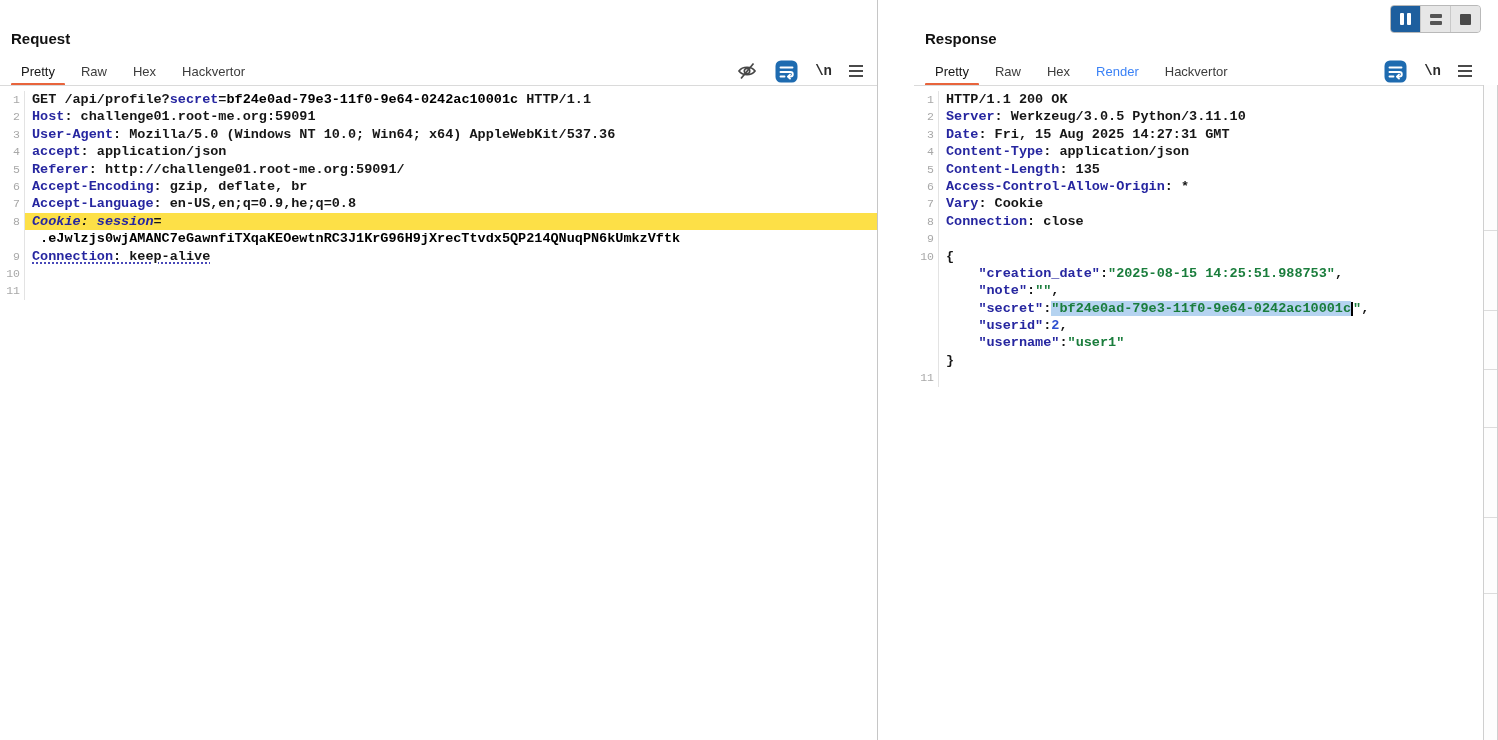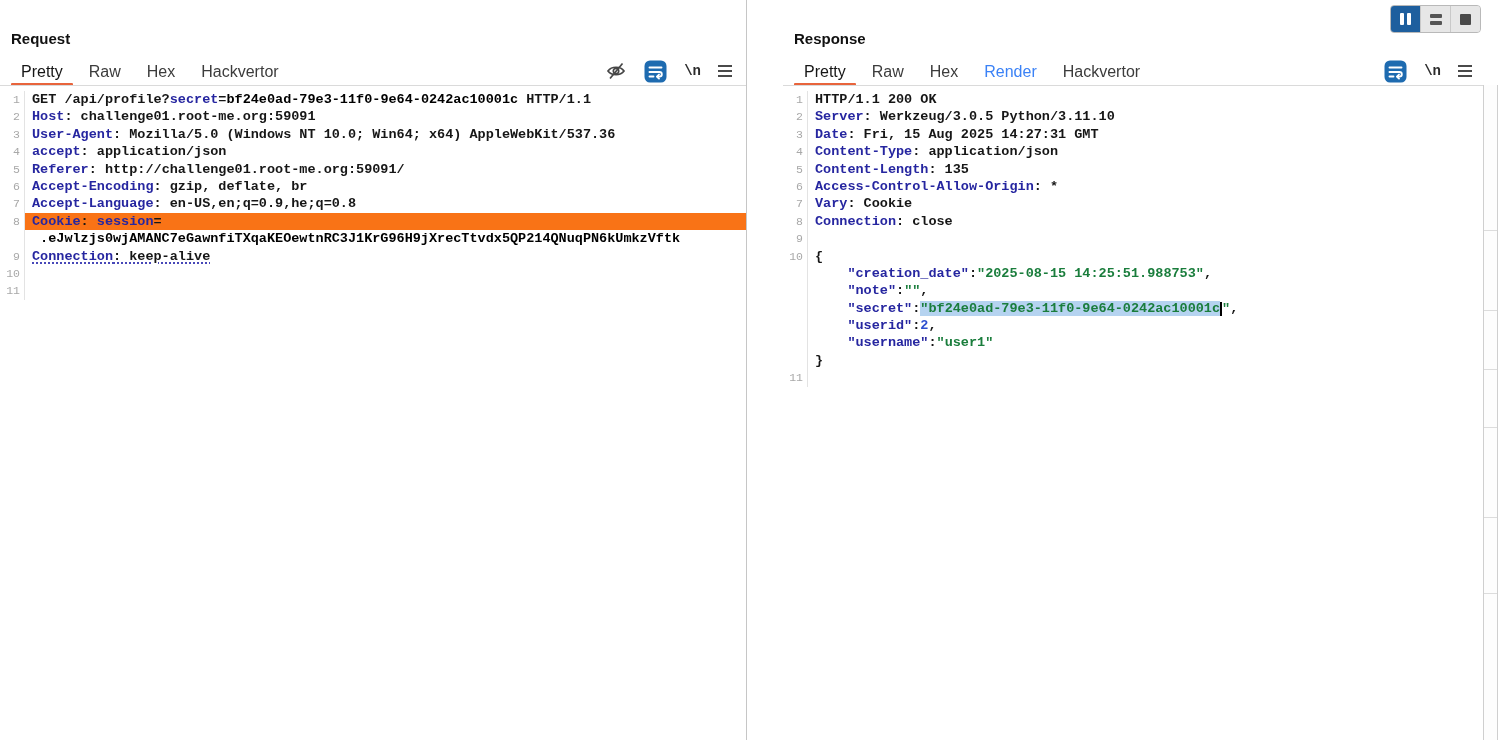--- a/index.html
+++ b/index.html
@@ -1,41 +1,41 @@
 <!DOCTYPE html>
 <html><head>
 <meta charset="utf-8">
 <style>
   html,body{margin:0;padding:0;background:#ffffff;width:1498px;height:740px;overflow:hidden;
     font-family:"Liberation Sans",sans-serif;-webkit-font-smoothing:antialiased;}
   .workspace{display:flex;width:1498px;height:740px;position:relative;}
   .panel{position:relative;height:740px;background:#fff;}
-  .panel.request{width:747px;border-right:1px solid #c6c6c6;box-sizing:border-box;}
+  .panel.request{width:878px;border-right:1px solid #c6c6c6;box-sizing:border-box;}
   .panel.response{flex:1;margin-left:36px;}
   .panel-title{position:absolute;top:30px;left:11px;font-size:15px;font-weight:bold;color:#111;}
   .tabs{position:absolute;top:58px;left:8px;height:27px;display:flex;align-items:center;}
-  .tab{padding:0 13px;font-size:16px;color:#3c3c3c;height:27px;display:flex;align-items:center;position:relative;cursor:default;}
+  .tab{padding:0 13px;font-size:13px;color:#3c3c3c;height:27px;display:flex;align-items:center;position:relative;cursor:default;}
   .tab.selected{color:#161616;}
   .tab.selected::after{content:"";position:absolute;left:3px;right:3px;bottom:-1px;height:3px;background:#e8643c;border-radius:1px;}
   .tab.disabled{color:#3b82f6;}
   .tabs-sep{position:absolute;top:85px;left:0;right:0;height:1px;background:#dadada;}
   .toolbar{position:absolute;top:57px;height:28px;display:flex;align-items:center;gap:17px;}
   .toolbar .tool{display:flex;align-items:center;justify-content:center;cursor:pointer;}
   .nl-glyph{font-family:"Liberation Mono","DejaVu Sans Mono",monospace;font-size:14px;font-weight:bold;color:#2b2b2b;}
   .burger{display:flex;flex-direction:column;gap:3px;}
   .burger i{display:block;width:14px;height:2px;background:#4a4a4a;}
   
   .editor{position:absolute;top:86px;left:0;right:0;bottom:0;padding-top:5px;
     font-family:"Liberation Mono","DejaVu Sans Mono",monospace;font-size:13.5px;font-weight:bold;
     line-height:17.4px;color:#161616;cursor:text;}
   .row{display:flex;height:17.4px;align-items:baseline;}
   .gut{flex:none;width:20px;padding-right:4px;text-align:right;color:#a8a8a8;font-weight:normal;
     font-size:11.5px;border-right:1px solid #e3e3e3;align-self:stretch;line-height:17.4px;}
   .txt{flex:1;padding-left:7px;white-space:pre;}
-  .row.hl .txt{background:#f97316;}
+  .row.hl .txt{background:#fde047;font-style:italic;}
   .c-plain{color:#161616;}
   .c-name{color:#2626a0;}
   .c-red{color:#000000;}
   .c-green{color:#1a7d3c;}
   .c-num{color:#2e50d0;}
   .c-sel{background:#b5d3f0;}
   .c-dotted{text-decoration:underline;text-decoration-style:dotted;text-decoration-color:#4848b8;
     text-decoration-thickness:2px;text-underline-offset:3px;}
   .caret{display:inline-block;width:2px;height:14px;background:#000;vertical-align:text-bottom;}
   

